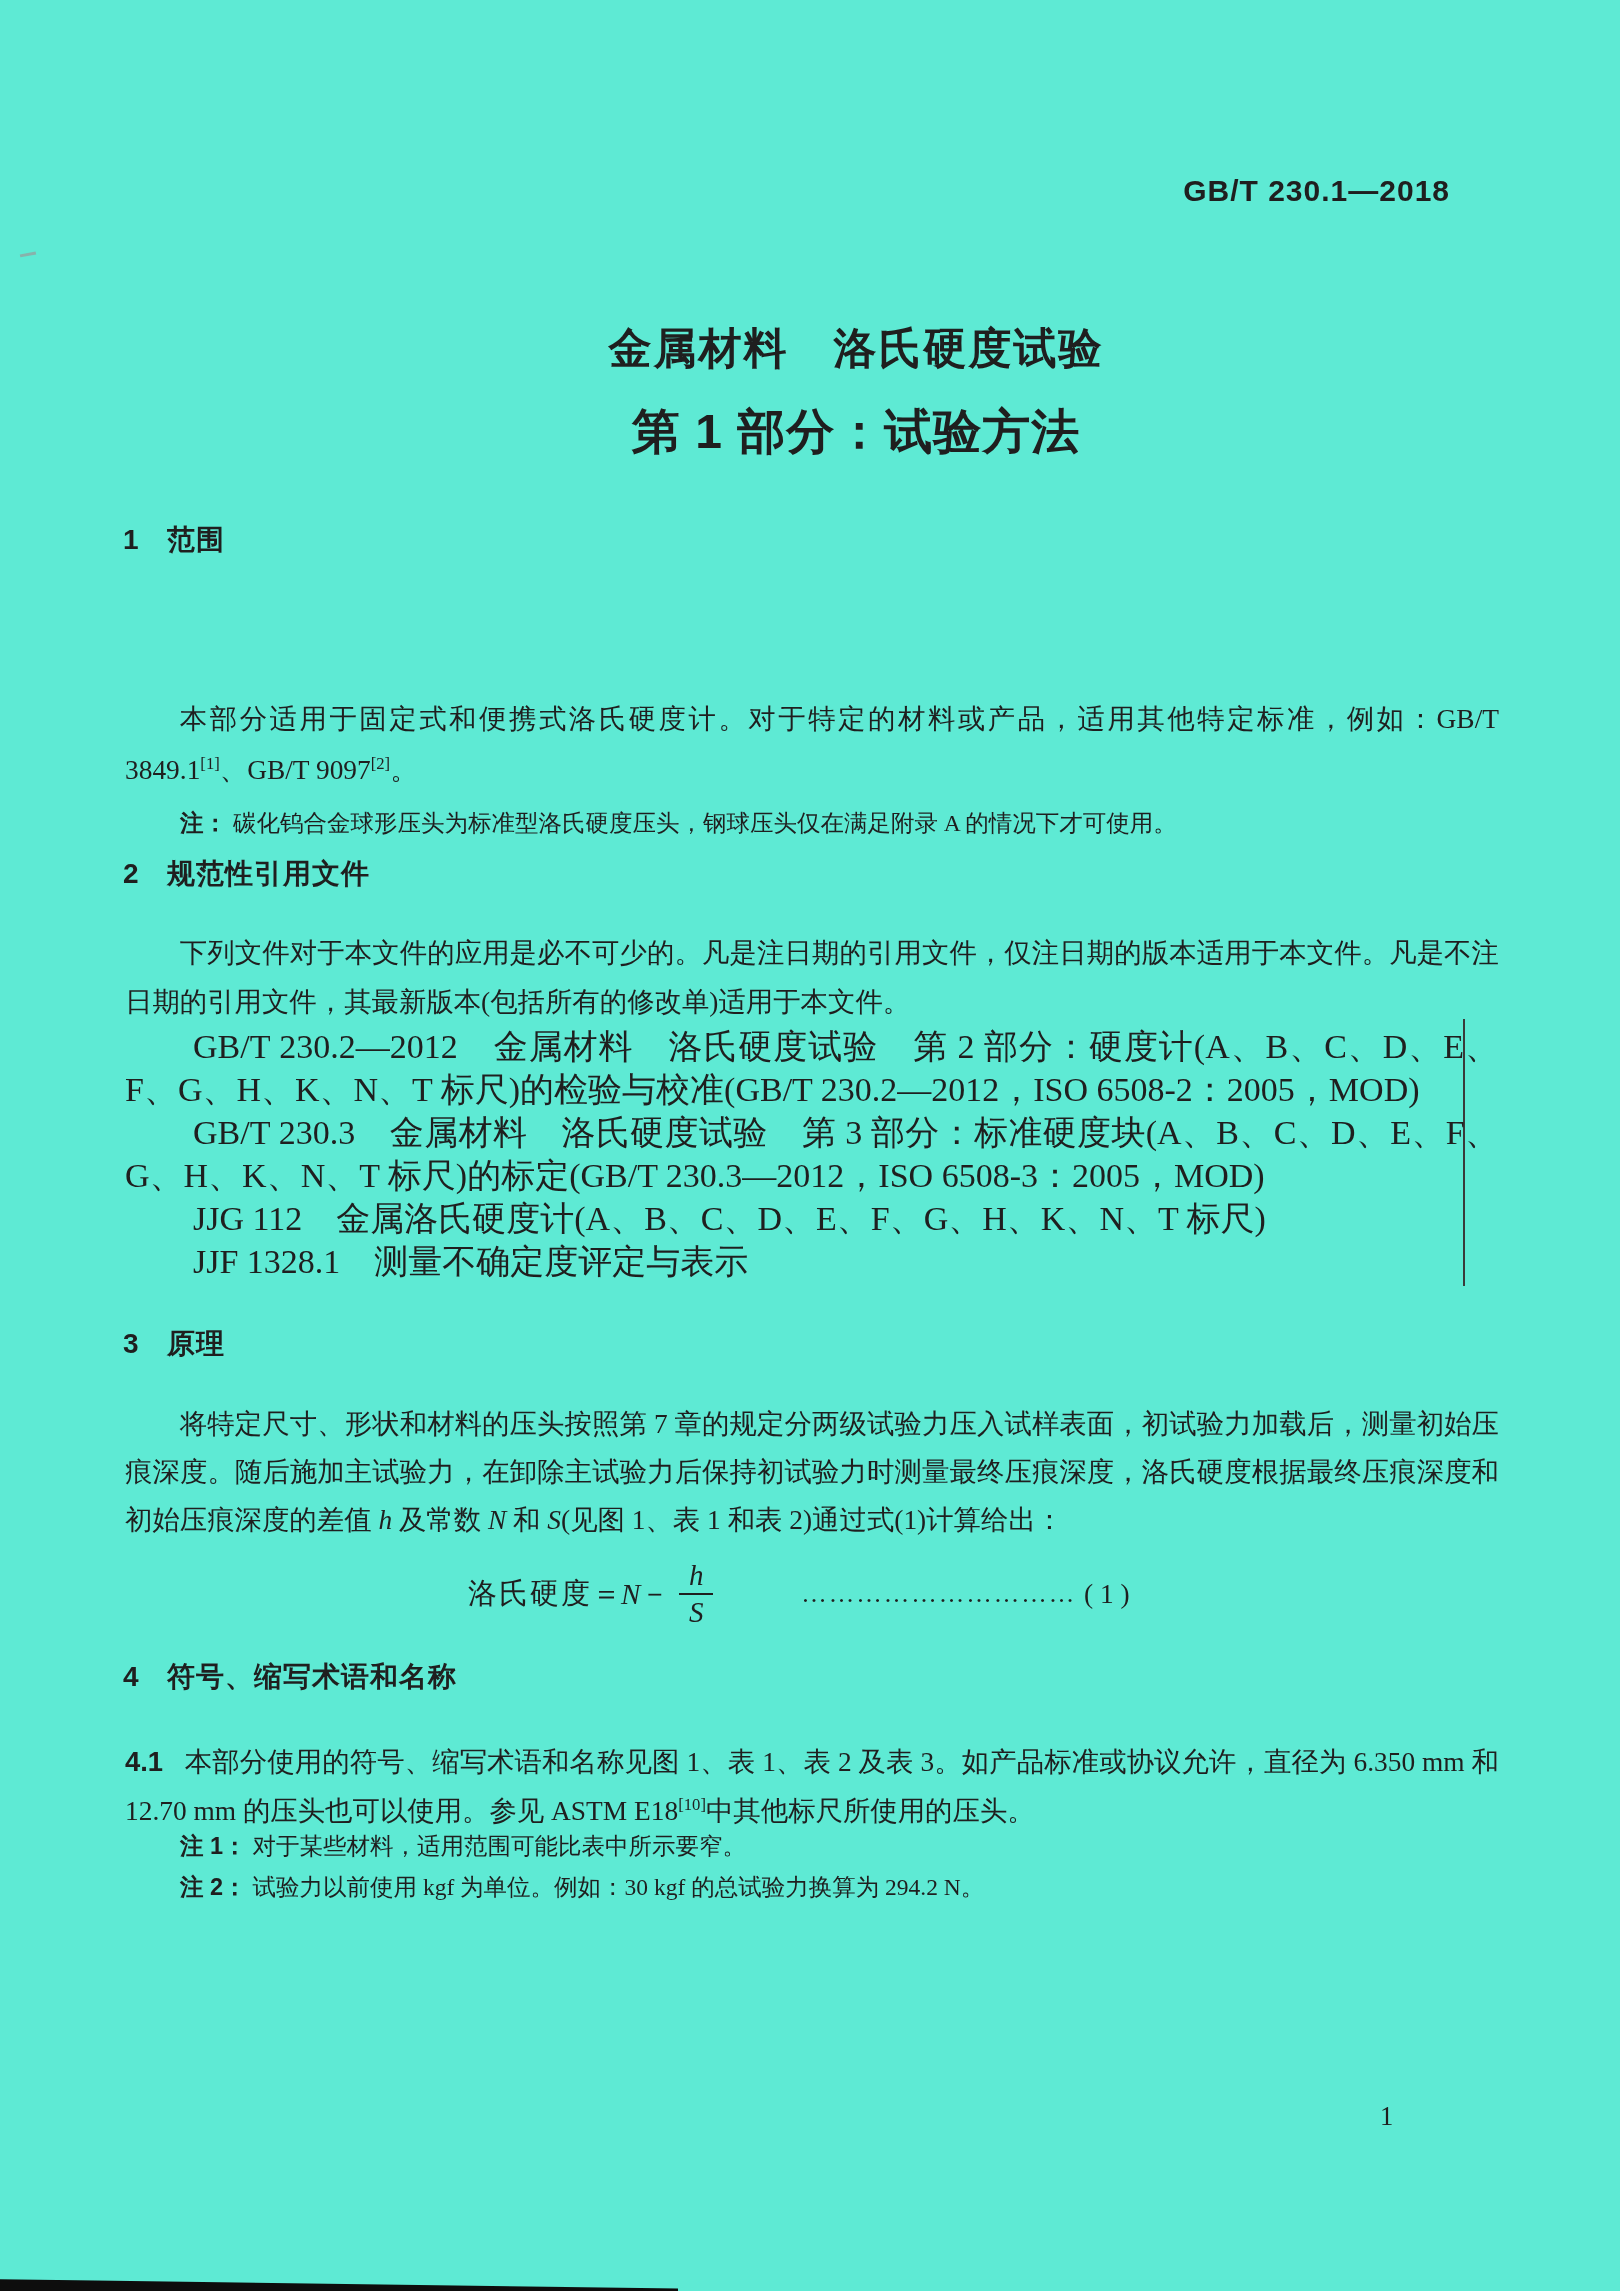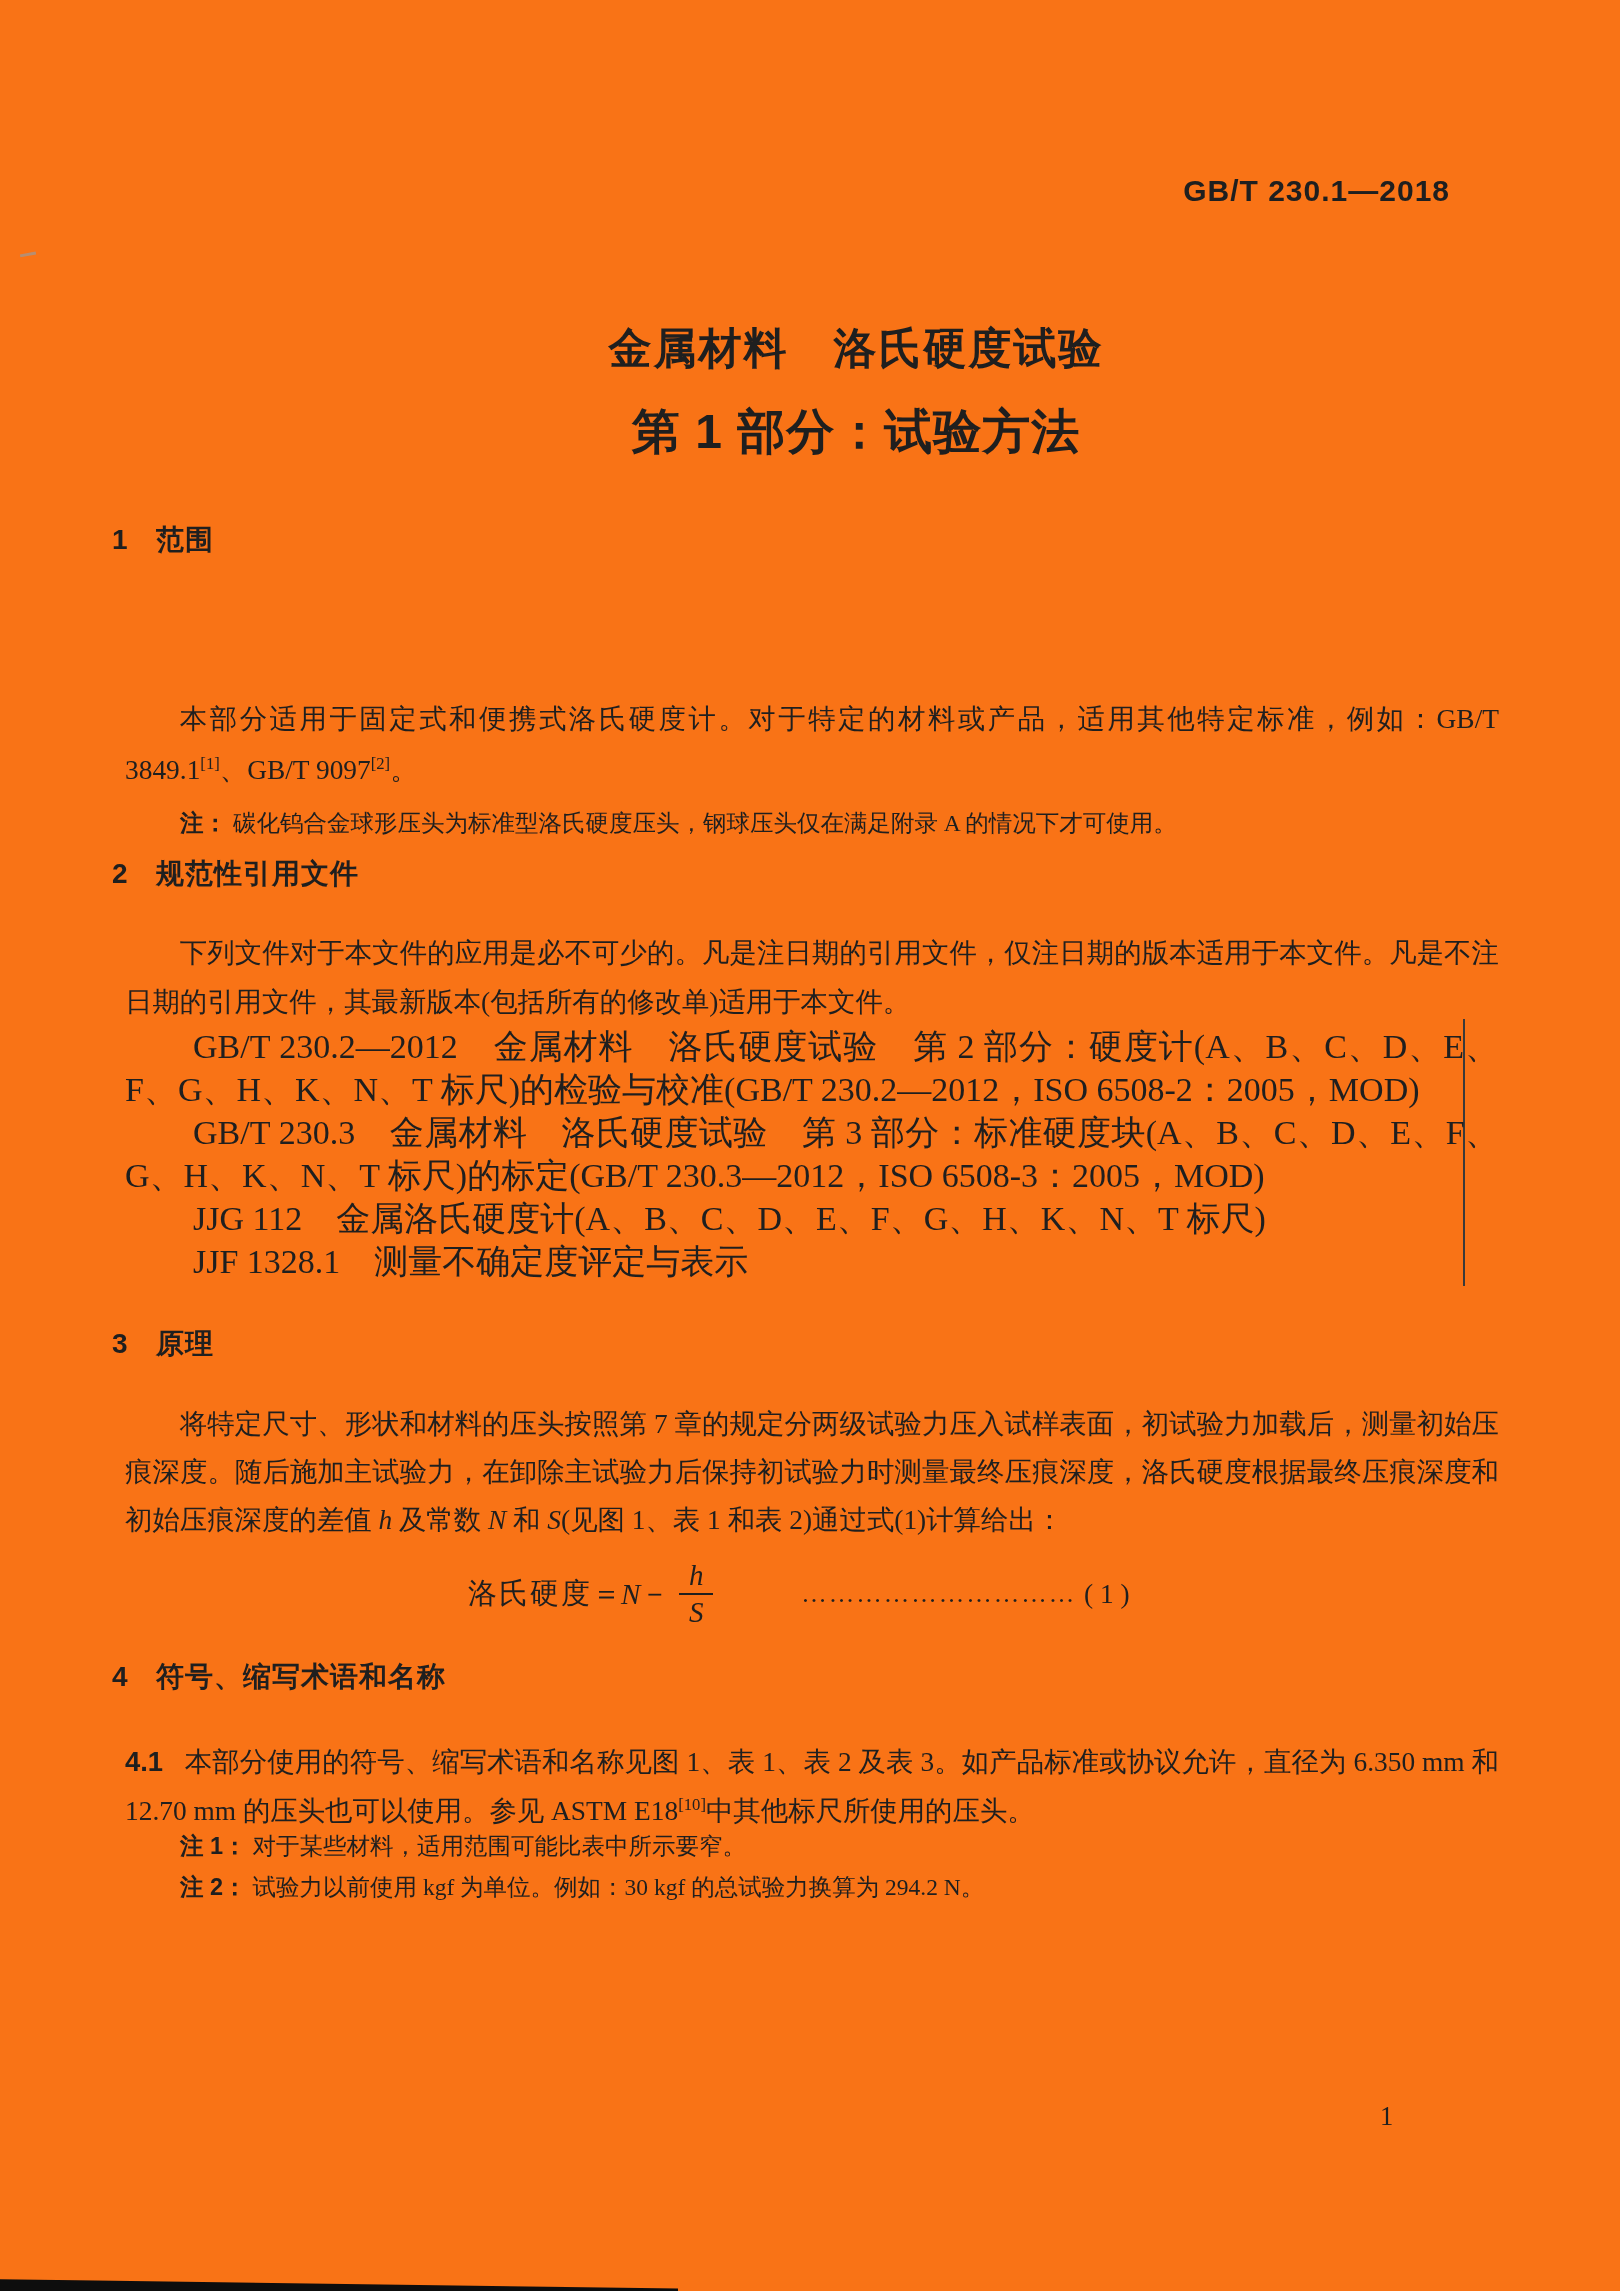--- a/index.html
+++ b/index.html
@@ -1,39 +1,39 @@
 <!DOCTYPE html>
 <html><head>
 <meta charset="utf-8">
 <style>
   html,body{margin:0;padding:0;background:#e9e9e9;}
   .page{
     position:relative;
     width:1620px;height:2292px;
     margin:0 auto;
-    background:#f97316;
+    background:#5eead4;
     font-family:"Liberation Serif", serif;
     color:#1f1f1f;
     overflow:hidden;
   }
   .abs{position:absolute;}
   
   .doc-code{
     top:174px;right:170px;
     font-family:"Liberation Sans", sans-serif;
     font-weight:bold;font-size:30px;letter-spacing:1px;
   }
   
   .doc-title{top:320px;left:0;width:1620px;text-align:center;
     font-family:"Liberation Sans", sans-serif;font-weight:bold;padding-left:46px;}
   .doc-title .t1{font-size:43px;letter-spacing:2px;}
   .doc-title .t2{font-size:48px;margin-top:21.6px;letter-spacing:1px;}
   
   .sec-head{
-    left:112px;width:1374px;
+    left:123px;width:1374px;
     font-family:"Liberation Sans", sans-serif;
     font-weight:bold;font-size:28px;letter-spacing:1px;
   }
   .sec-head .sec-num{margin-right:27.4px;}
   
   .para{
     left:125px;width:1374px;
     font-size:27.4px;line-height:51px;
     text-align:justify;
   }

